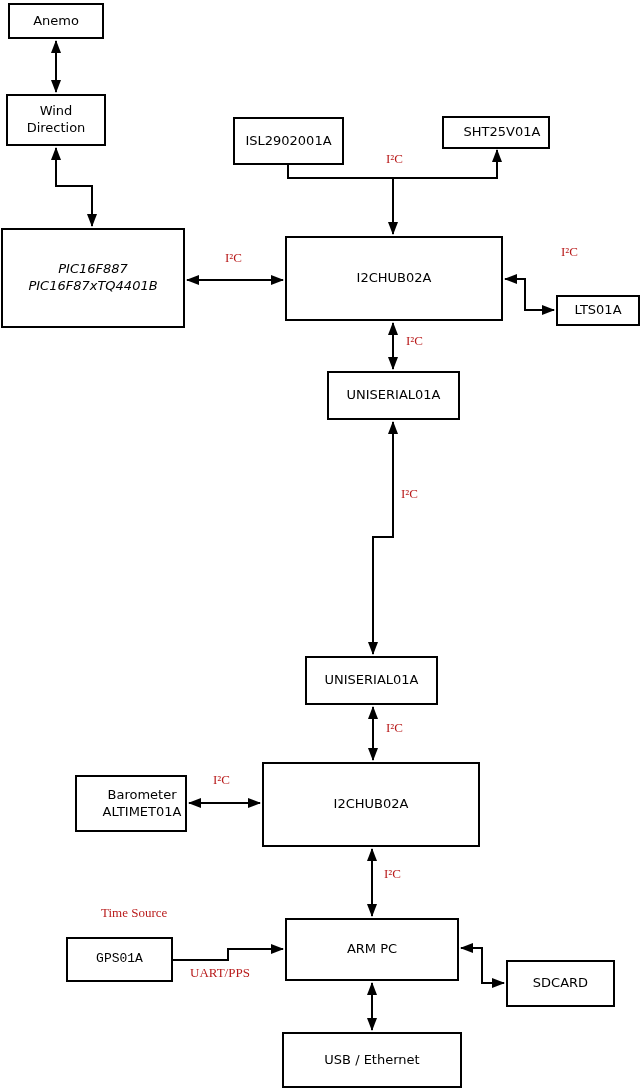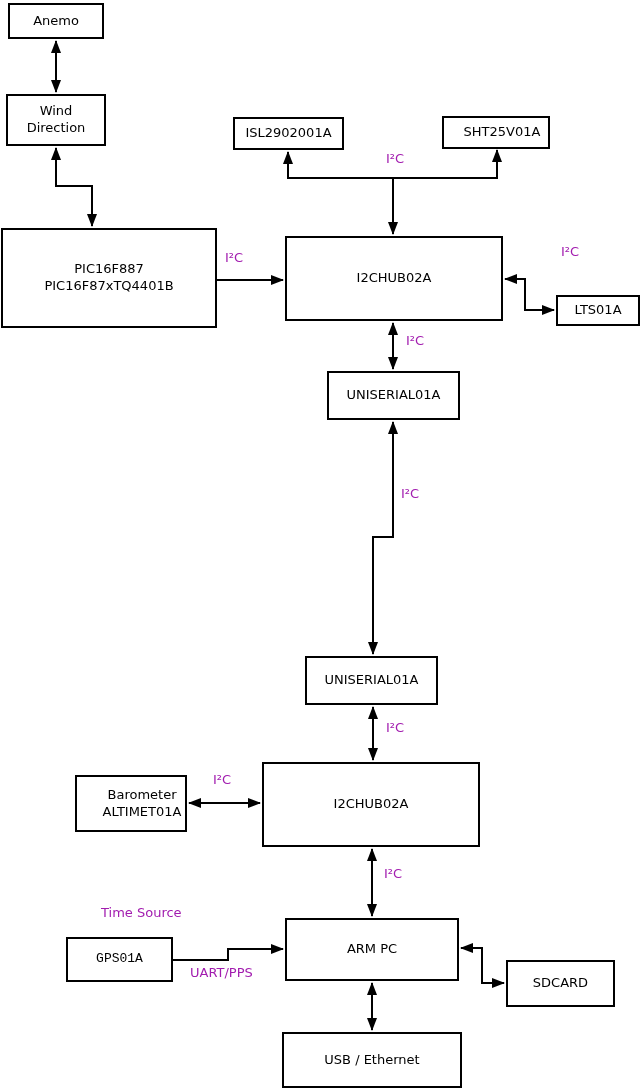--- a/index.html
+++ b/index.html
@@ -30,23 +30,24 @@
     display: flex;
     align-items: center;
     justify-content: center;
     text-align: center;
     font-size: 13px;
     line-height: 1.3;
     white-space: pre-line;
   }
   .edge-label {
     position: absolute;
-    color: #a21caf;
+    color: #b91c1c;
     font-size: 13px;
     white-space: nowrap;
+    font-family: Liberation Serif, serif;
   }
 </style>
 </head>
 <body>
 
 <div id="canvas">
 
   <svg id="edges" viewBox="0 0 640 1089" xmlns="http://www.w3.org/2000/svg">
     <defs>
       <marker id="arrow" markerUnits="userSpaceOnUse" markerWidth="14" markerHeight="12" refX="12" refY="6" orient="auto-start-reverse">
@@ -69,24 +70,24 @@
       <path d="M 461,948 L 482,948 L 482,983 L 504,983" marker-start="url(#arrow)" marker-end="url(#arrow)"></path>
       <path d="M 372,983 L 372,1030" marker-start="url(#arrow)" marker-end="url(#arrow)"></path>
     </g>
   </svg>
 
   <div class="node" style="left:8px; top:3px; width:96px; height:36px;">Anemo</div>
 
   <div class="node" style="left:6px; top:94px; width:100px; height:52px;">Wind
 Direction</div>
 
-  <div class="node" style="left:1px; top:228px; width:216px; height:100px;">PIC16F887
+  <div class="node" style="left:1px; top:228px; width:184px; height:100px;font-style:italic;">PIC16F887
 PIC16F87xTQ4401B</div>
 
-  <div class="node" style="left:233px; top:117px; width:111px; height:33px;">ISL2902001A</div>
+  <div class="node" style="left:233px; top:117px; width:111px; height:48px;">ISL2902001A</div>
 
   <div class="node" style="left:442px; top:116px; width:108px; height:33px;padding-left:12px;">SHT25V01A</div>
 
   <div class="node" style="left:285px; top:236px; width:218px; height:85px;">I2CHUB02A</div>
 
   <div class="node" style="left:556px; top:295px; width:84px; height:31px;">LTS01A</div>
 
   <div class="node" style="left:327px; top:371px; width:133px; height:49px;">UNISERIAL01A</div>
 
   <div class="node" style="left:305px; top:656px; width:133px; height:49px;">UNISERIAL01A</div>

